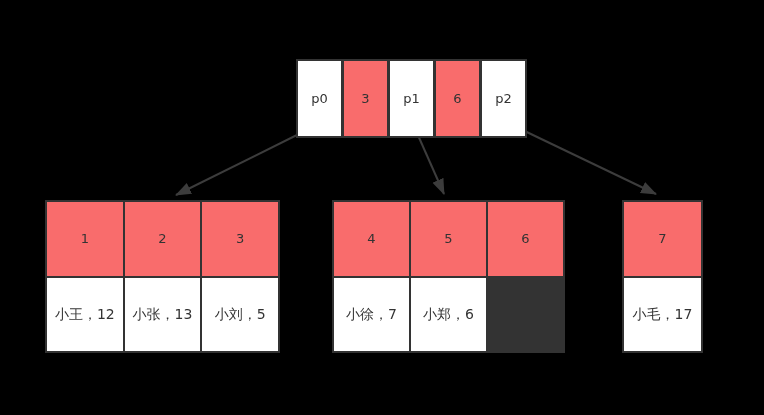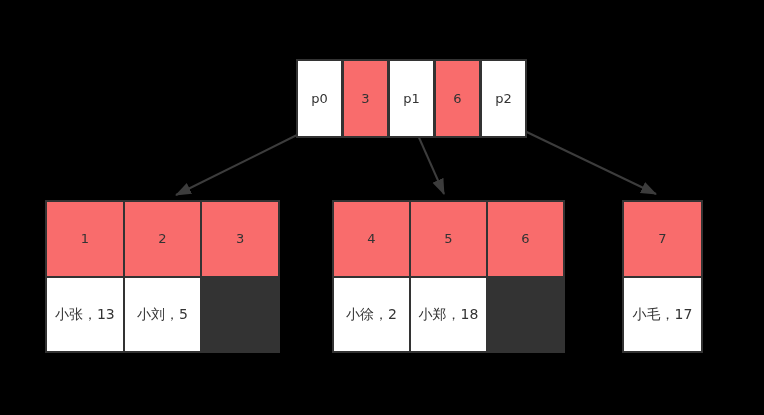--- a/index.html
+++ b/index.html
@@ -86,30 +86,31 @@
     <div class="cell red">3</div>
     <div class="cell white">p1</div>
     <div class="cell red">6</div>
     <div class="cell white">p2</div>
   </div>
 
   <div class="node leaf leaf-1">
     <div class="cell red">1</div>
     <div class="cell red">2</div>
     <div class="cell red">3</div>
+    <div class="cell white value">小王，12</div>
     <div class="cell white value">小张，13</div>
     <div class="cell white value">小刘，5</div>
   </div>
 
   <div class="node leaf leaf-2">
     <div class="cell red">4</div>
     <div class="cell red">5</div>
     <div class="cell red">6</div>
-    <div class="cell white value">小徐，2</div>
-    <div class="cell white value">小郑，18</div>
+    <div class="cell white value">小徐，7</div>
+    <div class="cell white value">小郑，6</div>
   </div>
 
   <div class="node leaf leaf-3">
     <div class="cell red">7</div>
     <div class="cell white value">小毛，17</div>
   </div>
 
 </div>
 
 </body></html>

